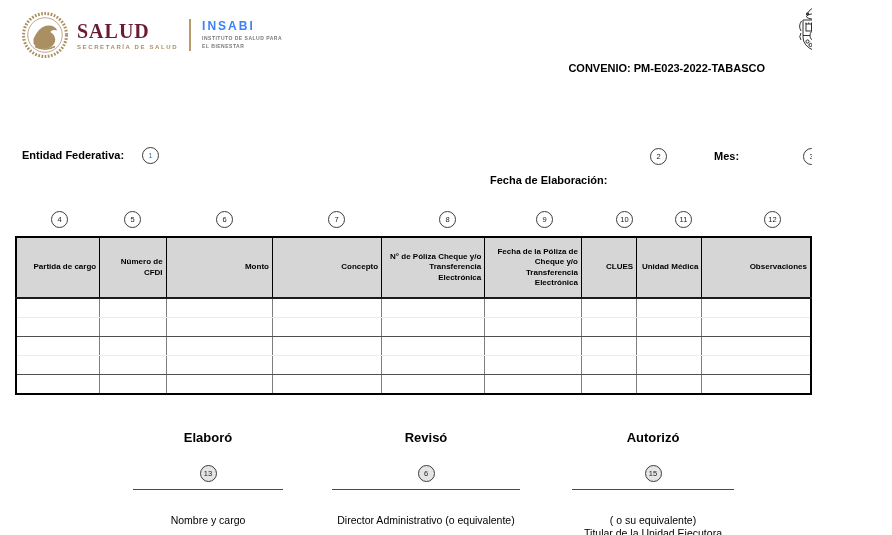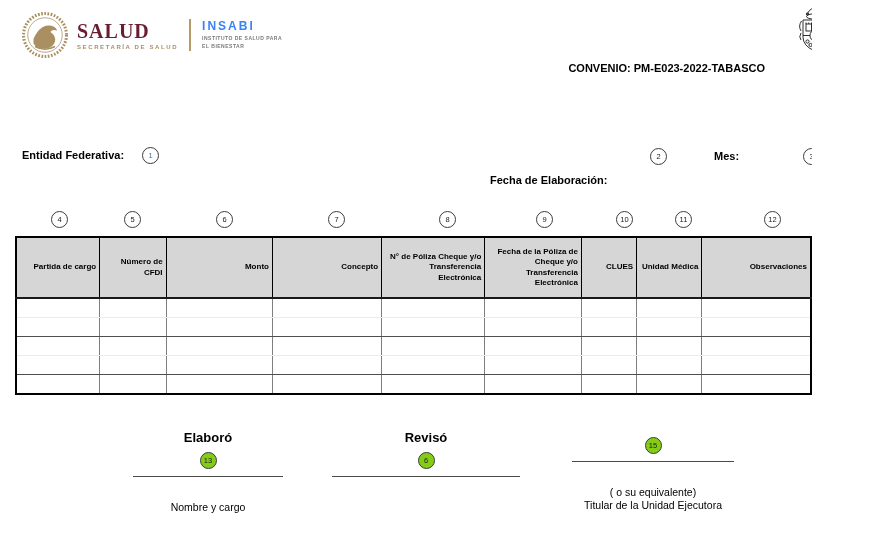--- a/index.html
+++ b/index.html
@@ -41,22 +41,22 @@
   .gasto-table td{border-right:1px solid #7d7d7d;height:18px;padding:0;}
   .gasto-table td:last-child{border-right:none;}
   .gasto-table tbody tr:nth-child(odd) td{border-bottom:1px solid #ebebeb;}
   .gasto-table tbody tr:nth-child(even) td{border-bottom:1px solid #4f4f4f;}
   .gasto-table tbody tr:last-child td{border-bottom:none;}
 
   
   .sig-block{position:absolute;top:430px;text-align:center;}
   .sig-title{font-size:13px;font-weight:bold;}
   .sig-circle{position:relative;width:15px;height:15px;border:1px solid #3c3c3c;border-radius:50%;
-              margin:7px auto 0 auto;display:flex;align-items:center;justify-content:center;
-              font-size:7.5px;color:#222;line-height:1;background:#84cc16;}
+              margin:20px auto 0 auto;display:flex;align-items:center;justify-content:center;
+              font-size:7.5px;color:#222;line-height:1;background:#e5e5e5;}
   .sig-line{border-top:1px solid #4a4a4a;margin-top:7px;}
   .sig-caption{font-size:10.5px;margin-top:24px;line-height:1.25;}
 </style>
 </head>
 <body>
 
 <div class="page">
 
   <div class="gov-logo">
     <svg width="46" height="46" viewBox="0 0 60 60">
@@ -211,23 +211,25 @@
     <div class="sig-title">Elaboró</div>
     <div class="sig-circle">13</div>
     <div class="sig-line"></div>
     <div class="sig-caption">Nombre y cargo</div>
   </div>
 
   <div class="sig-block" style="left:332px;width:188px;">
     <div class="sig-title">Revisó</div>
     <div class="sig-circle">6</div>
     <div class="sig-line"></div>
+    <div class="sig-caption">Director Administrativo (o equivalente)</div>
   </div>
 
   <div class="sig-block" style="left:572px;width:162px;">
+    <div class="sig-title">Autorizó</div>
     <div class="sig-circle">15</div>
     <div class="sig-line"></div>
     <div class="sig-caption">
       <div>( o su equivalente)</div>
       <div>Titular de la Unidad Ejecutora</div>
     </div>
   </div>
 
 </div>
 

